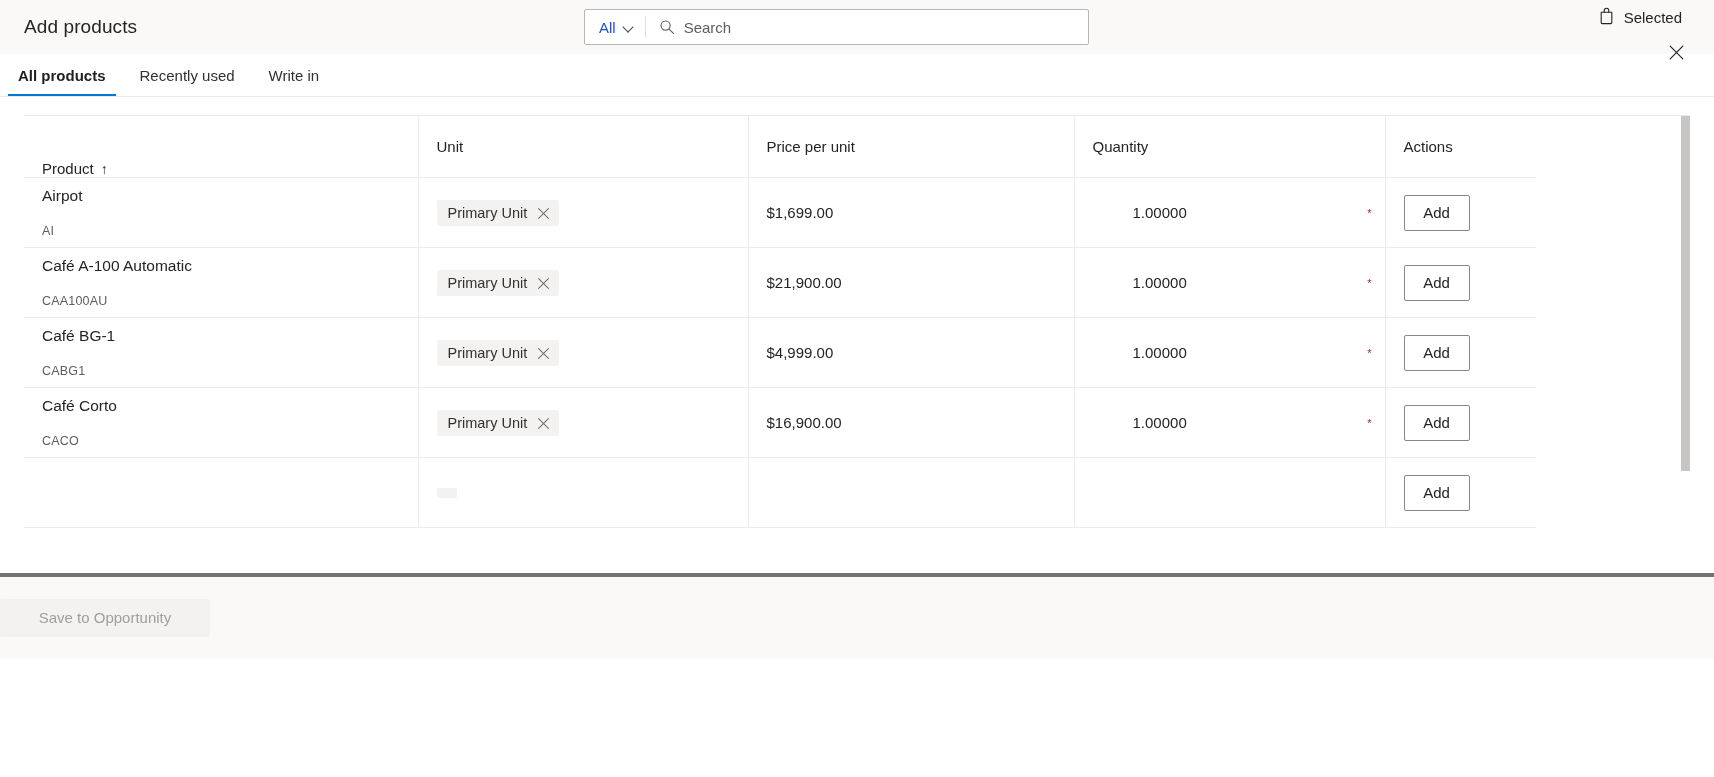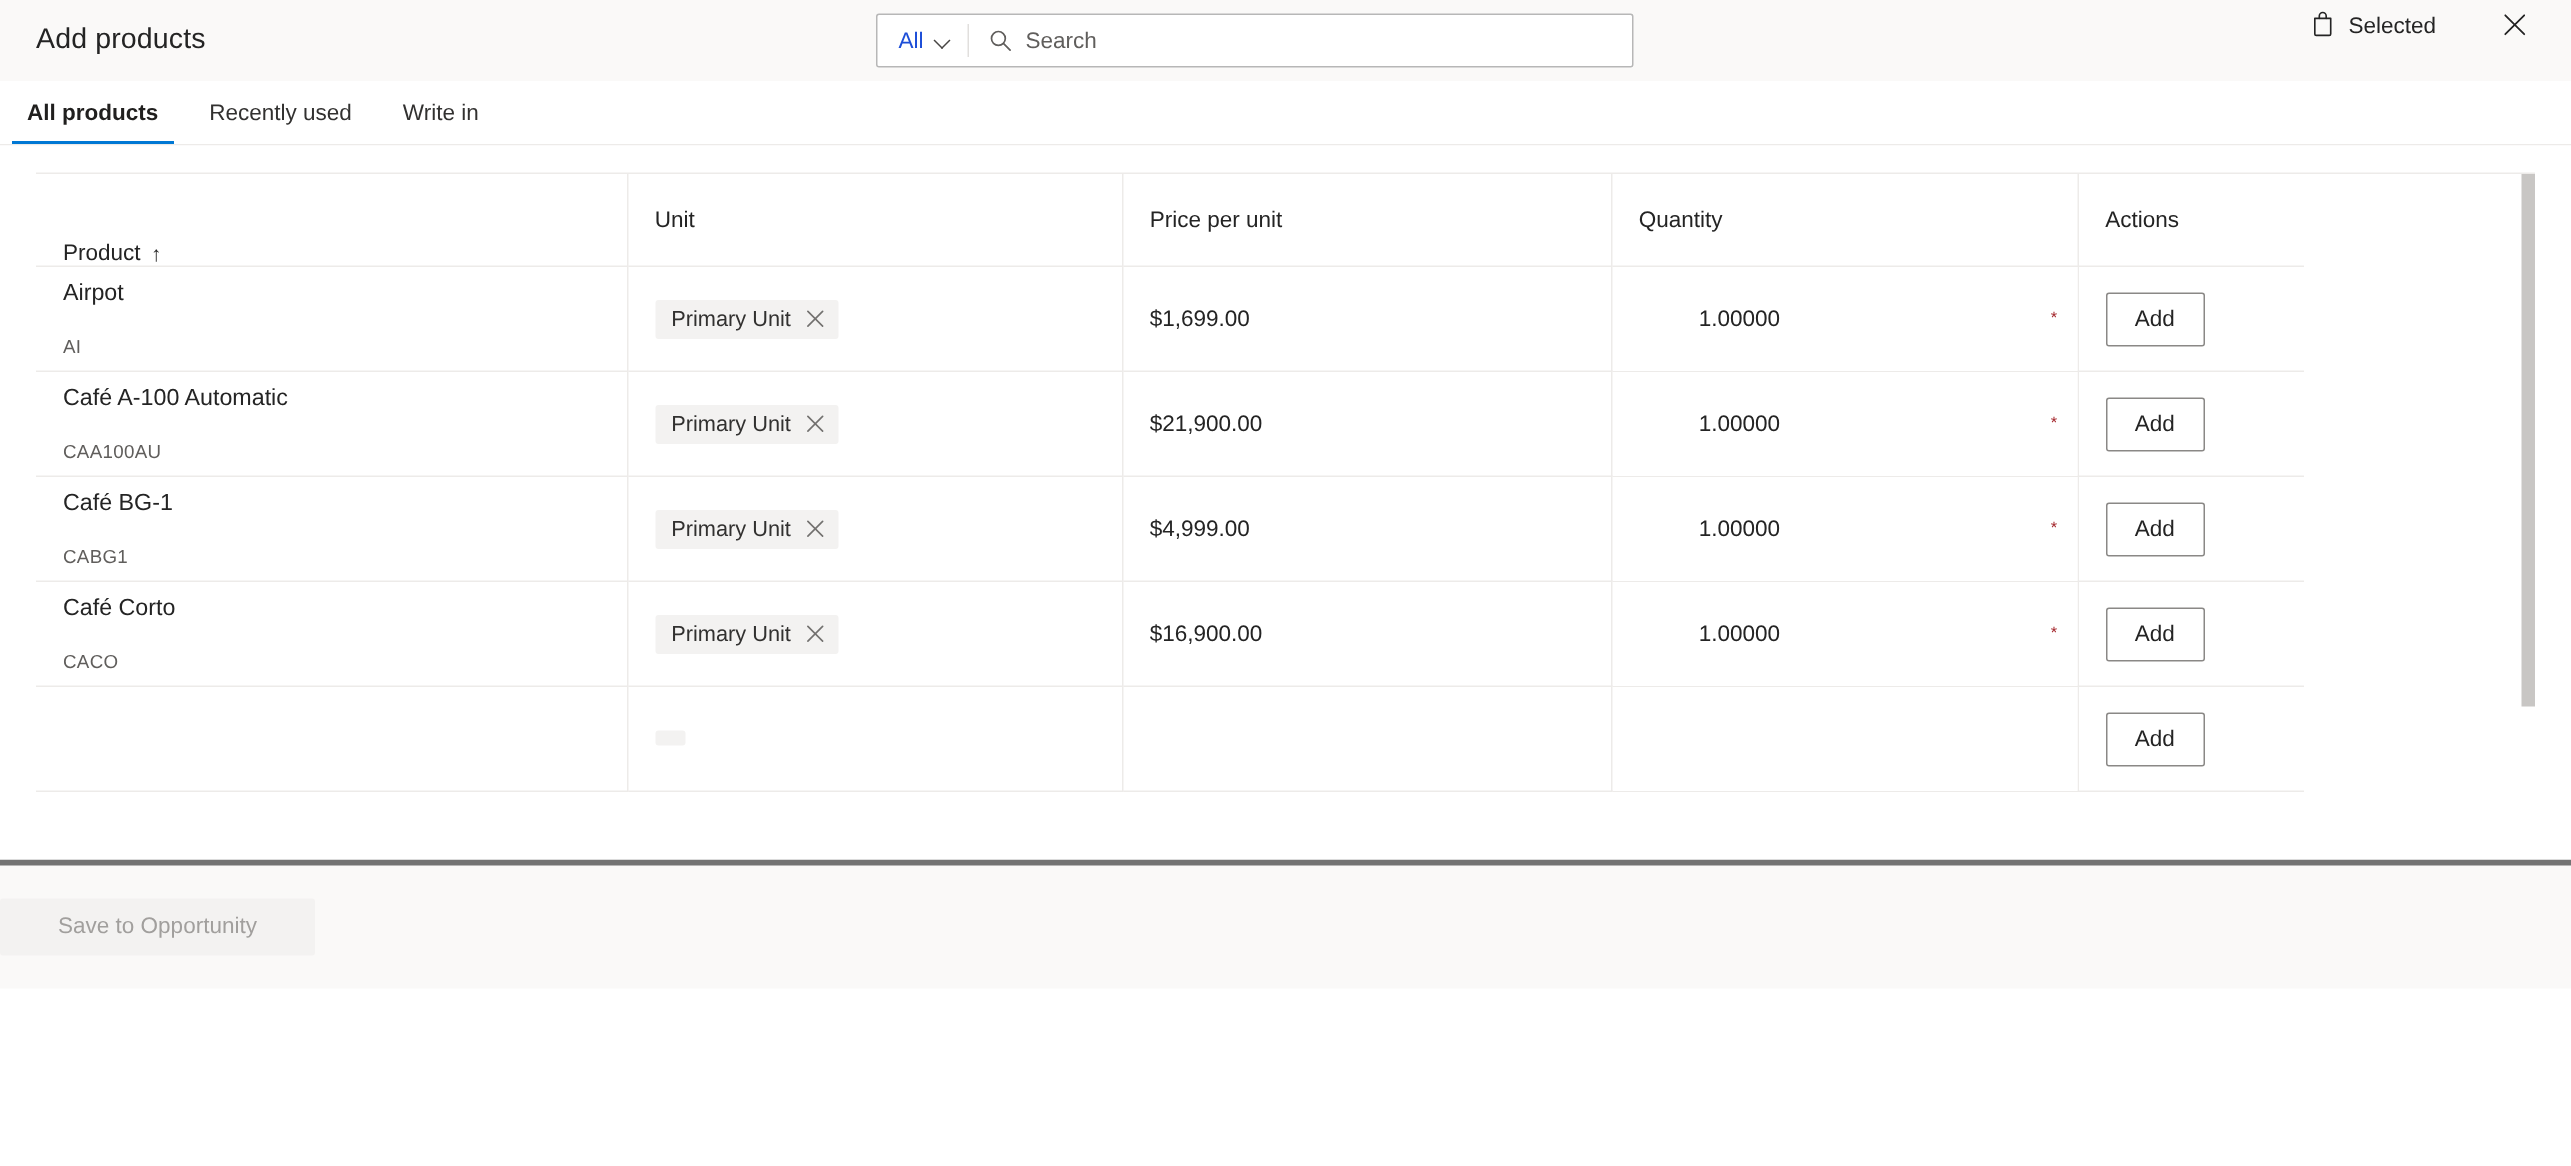--- a/index.html
+++ b/index.html
@@ -101,22 +101,23 @@
     padding: 0;
   }
   .search-input::placeholder { color: #605e5c; opacity: 1; }
 
   .header-right {
     position: absolute;
     right: 20px;
     top: 0;
     height: 54px;
     display: flex;
-    align-items: flex-start;
+    align-items: flex-end;
     gap: 8px;
+    flex-direction: column;
   }
   .selected-btn {
     display: flex;
     align-items: center;
     gap: 9px;
     padding: 7px 12px;
     border: none;
     background: transparent;
     cursor: pointer;
     border-radius: 2px;

